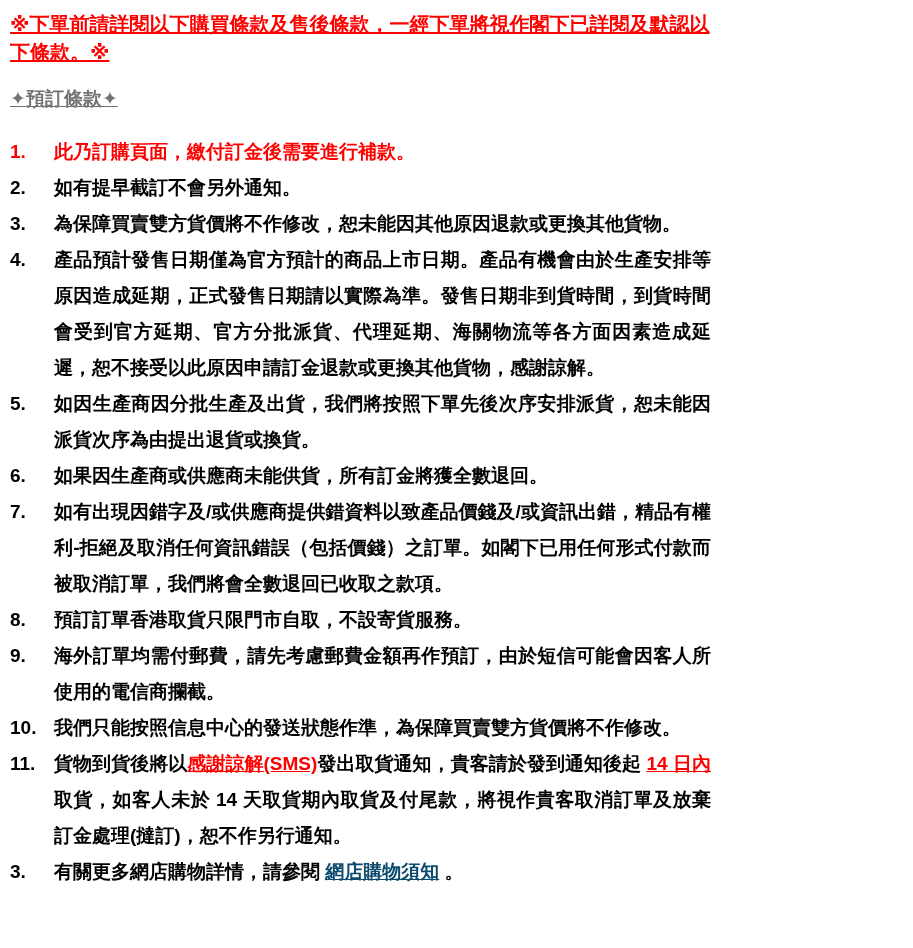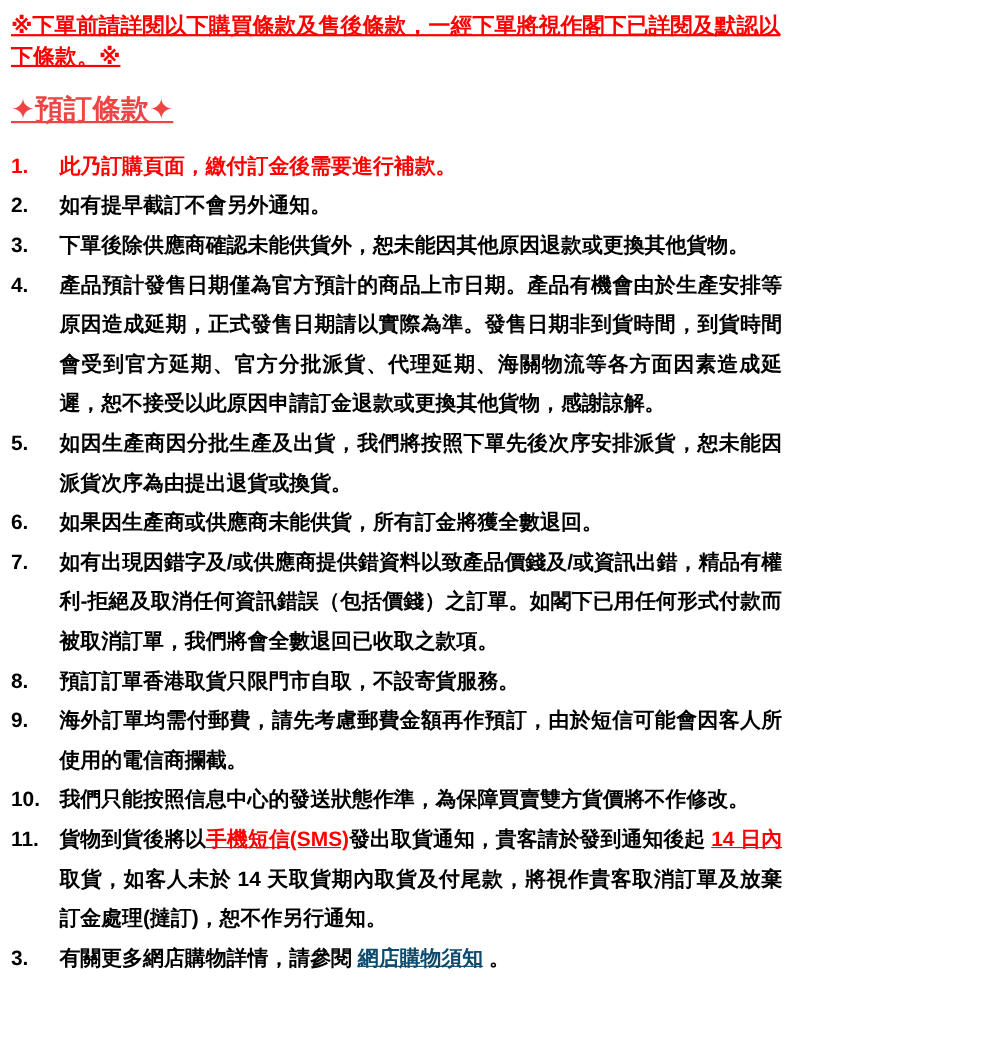--- a/index.html
+++ b/index.html
@@ -16,23 +16,23 @@
     font-weight: bold;
   }
   .title {
     color: #ff0000;
     text-decoration: underline;
     font-size: 20px;
     line-height: 28px;
     margin: 0 0 20px 0;
   }
   .section-header {
-    color: #ef4444;
+    color: #737373;
     text-decoration: underline;
-    font-size: 26px;
+    font-size: 19px;
     line-height: 26px;
     margin: 0 0 22px 0;
   }
   .terms-list {
     font-size: 19px;
     line-height: 36px;
   }
   .term {
     display: flex;
     align-items: flex-start;
@@ -71,21 +71,21 @@
       <div class="term red">
         <span class="term-num">1.</span>
         <span class="term-text"><span>此乃訂購頁面，繳付訂金後需要進行補款。</span></span>
       </div>
       <div class="term">
         <span class="term-num">2.</span>
         <span class="term-text"><span>如有提早截訂不會另外通知。</span></span>
       </div>
       <div class="term">
         <span class="term-num">3.</span>
-        <span class="term-text"><span>下單後除供應商確認未能供貨外，恕未能因其他原因退款或更換其他貨物。</span></span>
+        <span class="term-text"><span>為保障買賣雙方貨價將不作修改，恕未能因其他原因退款或更換其他貨物。</span></span>
       </div>
       <div class="term">
         <span class="term-num">4.</span>
         <span class="term-text"><span>產品預計發售日期僅為官方預計的商品上市日期。產品有機會由於生產安排等原因造成延期，正式發售日期請以實際為準。發售日期非到貨時間，到貨時間會受到官方延期、官方分批派貨、代理延期、海關物流等各方面因素造成延遲，恕不接受以此原因申請訂金退款或更換其他貨物，感謝諒解。</span></span>
       </div>
       <div class="term">
         <span class="term-num">5.</span>
         <span class="term-text"><span>如因生產商因分批生產及出貨，我們將按照下單先後次序安排派貨，恕未能因派貨次序為由提出退貨或換貨。</span></span>
       </div>
       <div class="term">
@@ -103,20 +103,20 @@
       <div class="term">
         <span class="term-num">9.</span>
         <span class="term-text"><span>海外訂單均需付郵費，請先考慮郵費金額再作預訂，由於短信可能會因客人所使用的電信商攔截。</span></span>
       </div>
       <div class="term">
         <span class="term-num">10.</span>
         <span class="term-text"><span>我們只能按照信息中心的發送狀態作準，為保障買賣雙方貨價將不作修改。</span></span>
       </div>
       <div class="term">
         <span class="term-num">11.</span>
-        <span class="term-text"><span>貨物到貨後將以</span><span class="red-underline">手機短信(SMS)</span><span>發出取貨通知，貴客請於發到通知後起 </span><span class="red-underline">14 日內</span><span>取貨，如客人未於 14 天取貨期內取貨及付尾款，將視作貴客取消訂單及放棄訂金處理(撻訂)，恕不作另行通知。</span></span>
+        <span class="term-text"><span>貨物到貨後將以</span><span class="red-underline">感謝諒解(SMS)</span><span>發出取貨通知，貴客請於發到通知後起 </span><span class="red-underline">14 日內</span><span>取貨，如客人未於 14 天取貨期內取貨及付尾款，將視作貴客取消訂單及放棄訂金處理(撻訂)，恕不作另行通知。</span></span>
       </div>
       <div class="term">
         <span class="term-num">3.</span>
         <span class="term-text"><span>有關更多網店購物詳情，請參閱 </span><span class="link">網店購物須知</span><span> 。</span></span>
       </div>
     </div>
 </div>
 
 </body></html>

